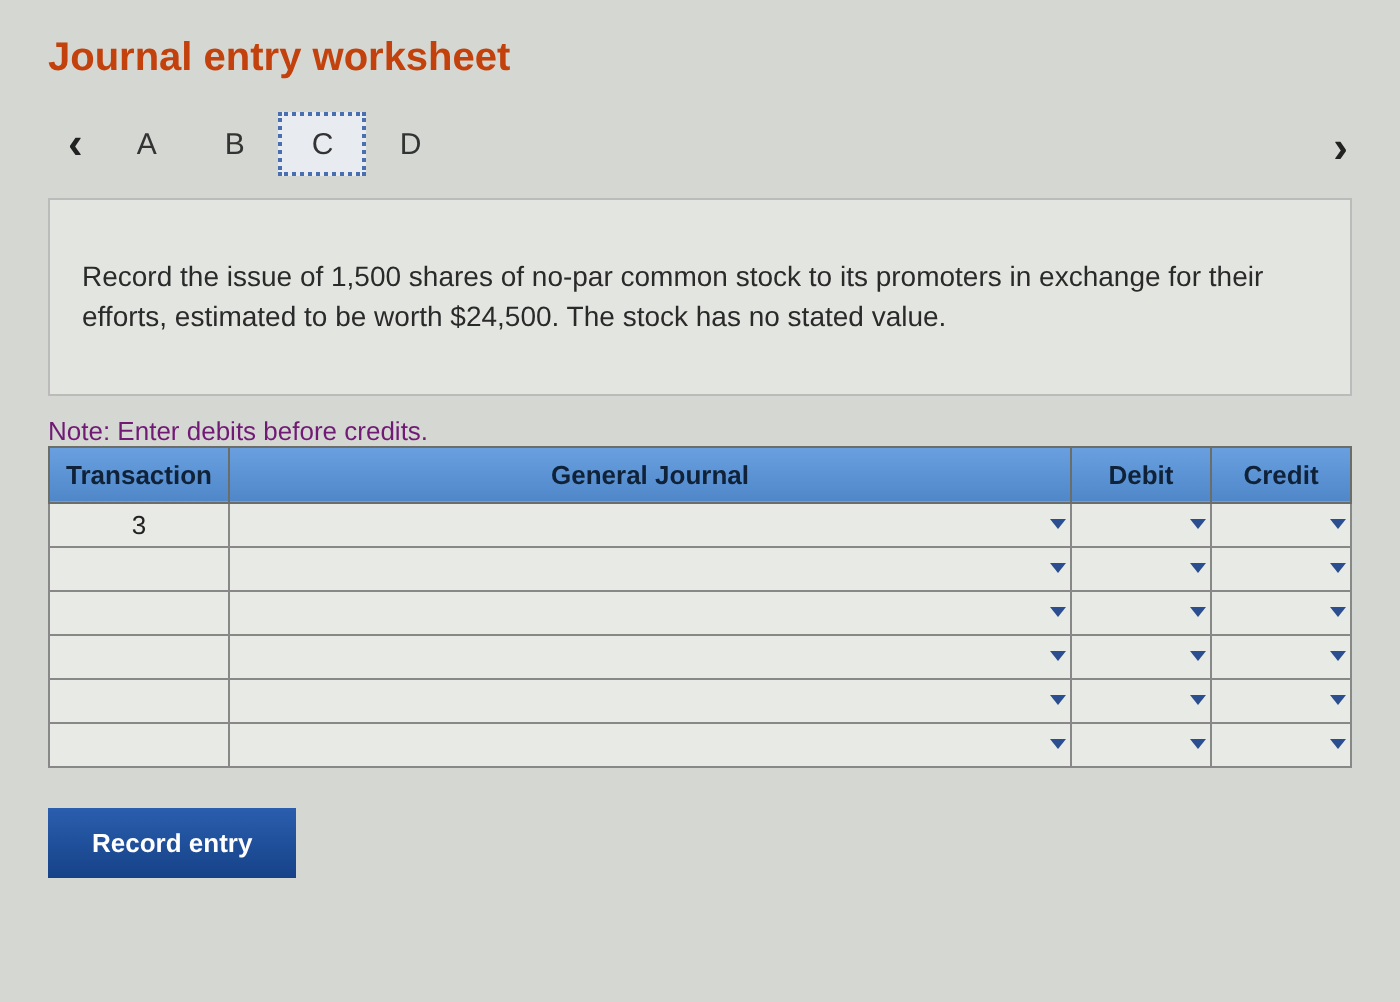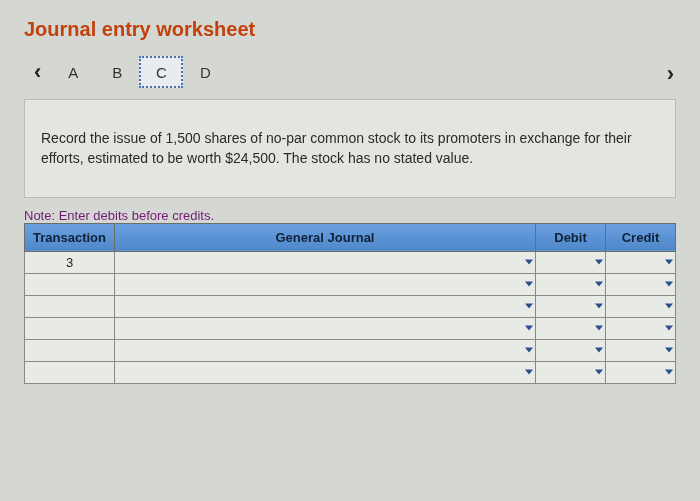--- a/index.html
+++ b/index.html
@@ -180,14 +180,15 @@
     <tr>
       <td></td>
       <td class="dd-cell"></td>
       <td class="dd-cell"></td>
       <td class="dd-cell"></td>
     </tr>
   </tbody>
 </table>
 
 <div class="btn-row">
+  <button class="btn">Record entry</button>
   <div class="btn-spacer1"></div>
 </div>
 
 </body></html>

